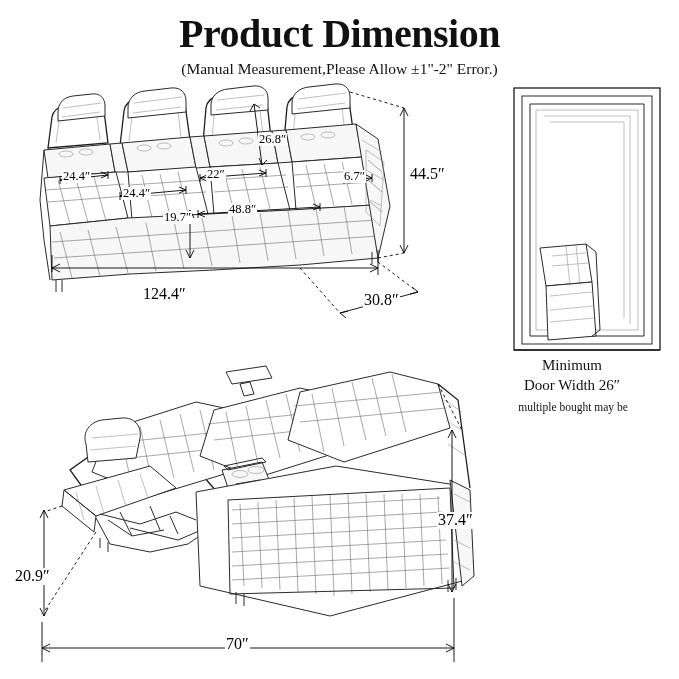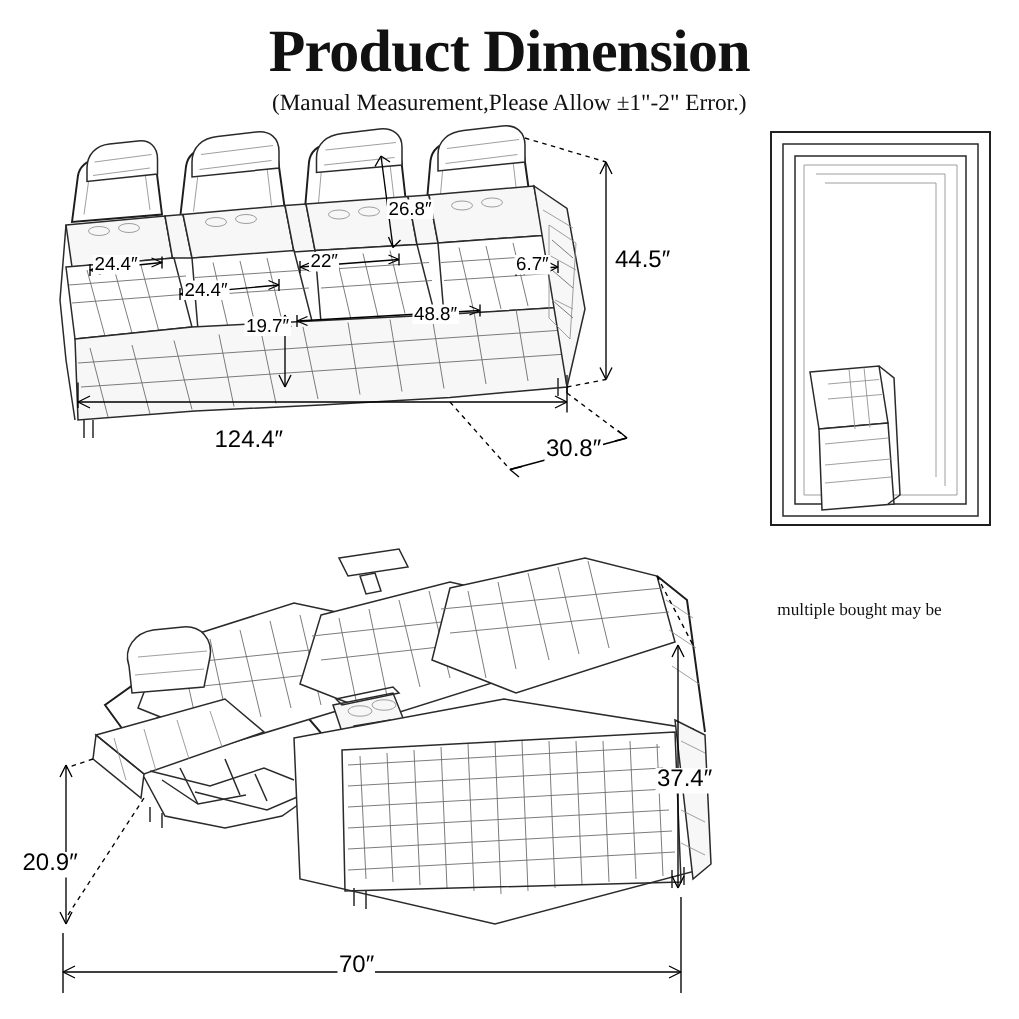--- a/index.html
+++ b/index.html
@@ -47,21 +47,21 @@
     position: absolute;
     left: 0;
     top: 0;
     width: 679px;
     height: 679px;
   }
 
   
   .lbl {
     position: absolute;
-    font-family: Liberation Sans, sans-serif;
+    font-family: Liberation Serif, serif;
     font-size: 12.5px;
     color: #000;
     white-space: nowrap;
     background: #ffffff;
     padding: 0 1px;
     line-height: 1.05;
   }
   .lbl.bg { font-size: 16px; }
 
   
@@ -336,25 +336,29 @@
     </g>
   </svg>
 
   <div class="lbl" style="left:62px; top:170px;">24.4″</div>
   <div class="lbl" style="left:122px; top:187px;">24.4″</div>
   <div class="lbl" style="left:206px; top:168px;">22″</div>
   <div class="lbl" style="left:258px; top:133px;">26.8″</div>
   <div class="lbl" style="left:343px; top:170px;">6.7″</div>
   <div class="lbl bg" style="left:409px; top:166px;">44.5″</div>
   <div class="lbl" style="left:163px; top:211px;">19.7″</div>
-  <div class="lbl" style="left:228px; top:203px;margin-left:47px;">48.8″</div>
+  <div class="lbl" style="left:228px; top:203px;">48.8″</div>
   <div class="lbl bg" style="left:142px; top:256px;margin-top:30px;">124.4″</div>
   <div class="lbl bg" style="left:363px; top:292px;">30.8″</div>
 
   <div class="lbl bg" style="left:437px; top:512px;">37.4″</div>
   <div class="lbl bg" style="left:14px; top:568px;">20.9″</div>
   <div class="lbl bg" style="left:225px; top:636px;">70″</div>
 
+  <div class="door-caption">
+    <div>Minimum</div>
+    <div>Door Width 26″</div>
+  </div>
   <div class="door-note">
     <div>multiple bought may be</div>
   </div>
 
 </div>
 
 </body></html>

